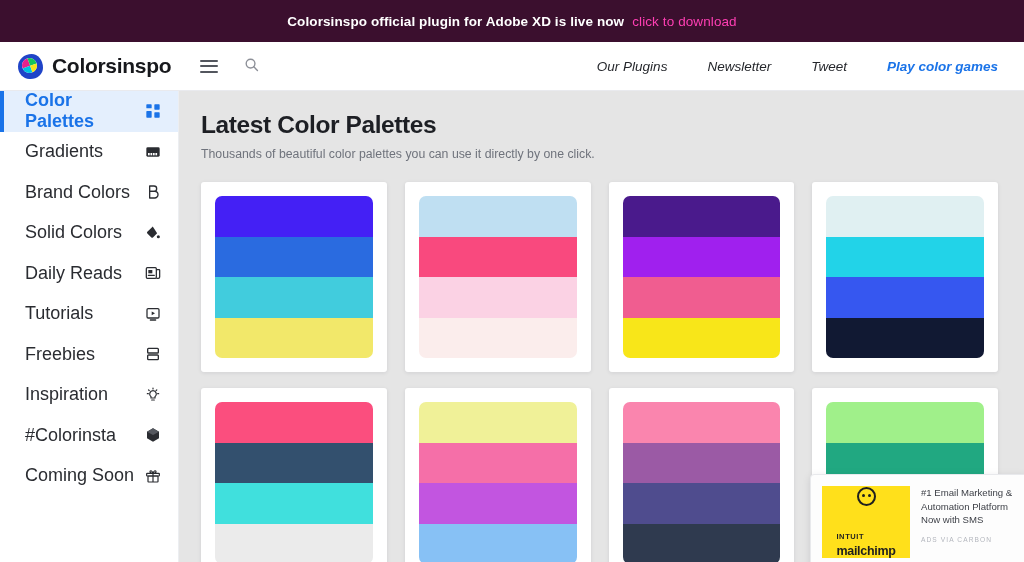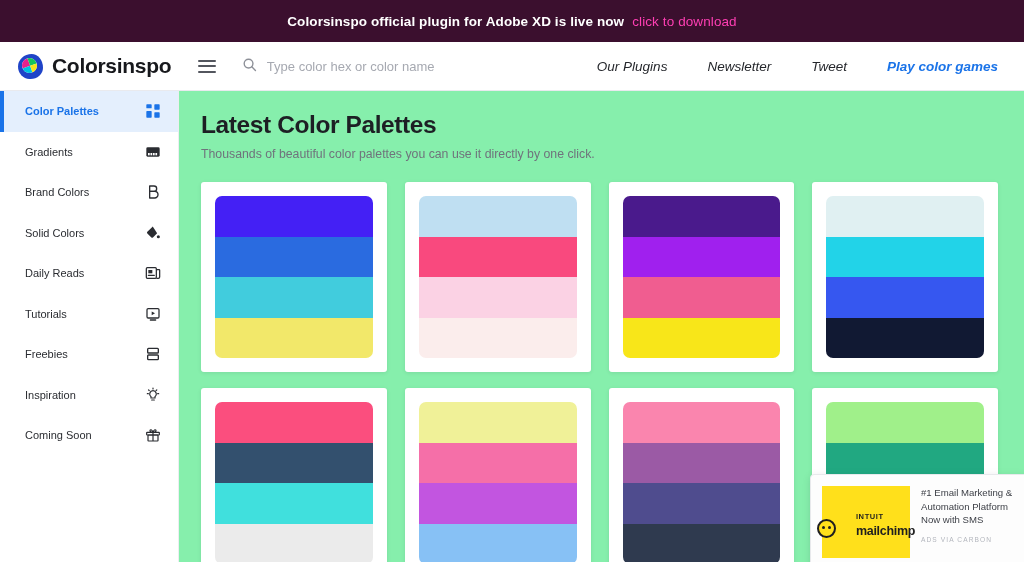--- a/index.html
+++ b/index.html
@@ -121,21 +121,21 @@
   }
   .side-item {
     position: relative;
     height: 40.5px;
     display: flex;
     align-items: center;
     padding: 0 16px 0 25px;
     cursor: pointer;
   }
   .side-item .side-label {
-    font-size: 11px;
+    font-size: 18px;
     color: #2a2c31;
     font-weight: 400;
     flex: 1;
   }
   .side-item .side-icon {
     width: 18px; height: 18px;
     display: flex; align-items: center; justify-content: center;
     color: #2a2c31;
   }
   .side-item.active { background: #e4effd; }
@@ -144,21 +144,21 @@
     position: absolute; left: 0; top: 0; bottom: 0;
     width: 4px; background: #1a73e8;
   }
   .side-item.active .side-label { color: #1a73e8; font-weight: 700; }
   .side-item.active .side-icon { color: #1a73e8; }
   .side-item svg { display: block; }
 
   
   .main {
     flex: 1;
-    background: #86efac;
+    background: #e5e5e5;
     padding: 20px 26px 0 22px;
     position: relative;
     overflow: hidden;
   }
   .page-title {
     font-size: 24.5px;
     font-weight: 700;
     color: #1d1f24;
     letter-spacing: -0.4px;
   }
@@ -207,21 +207,21 @@
   .ad-image {
     width: 88px; height: 72px;
     flex: 0 0 88px;
     background: #ffe01b;
     display: flex;
     flex-direction: column;
     align-items: center;
     justify-content: center;
     gap: 1px;
   }
-  .ad-chimp { display: flex; align-items: flex-end; gap: 20px; }
+  .ad-chimp { display: flex; align-items: center; gap: 20px; flex-direction: column; }
   .ad-chimp-face {
     width: 19px; height: 19px; border-radius: 50%;
     background: #ffe01b;
     border: 2.2px solid #1f1f1f;
     position: relative;
   }
   .ad-chimp-face::before,
   .ad-chimp-face::after {
     content:""; position:absolute; width:3px; height:3px; border-radius:50%;
     background:#1f1f1f; top:5px;
@@ -274,21 +274,20 @@
       <span></span>
   </div>
 
   <div class="search-wrap">
     <span>
       <svg width="15" height="15" viewBox="0 0 24 24" fill="none" stroke="#8d9098" stroke-width="2.2">
         <circle cx="10.5" cy="10.5" r="7"></circle>
         <line x1="15.7" y1="15.7" x2="21.5" y2="21.5" stroke-linecap="round"></line>
       </svg>
     </span>
-    <input class="search-input" type="text" placeholder="Type color hex or color name" style="">
   </div>
 
   <div class="nav">
     <a>Our Plugins</a>
     <a>Newsletter</a>
     <a>Tweet</a>
     <a class="accent">Play color games</a>
   </div>
 </div>
 
@@ -383,20 +382,29 @@
           <line x1="10" y1="19.5" x2="14" y2="19.5"></line>
           <line x1="12" y1="1.5" x2="12" y2="3"></line>
           <line x1="3.5" y1="10" x2="5" y2="10"></line>
           <line x1="19" y1="10" x2="20.5" y2="10"></line>
           <line x1="5.3" y1="4.3" x2="6.3" y2="5.3"></line>
           <line x1="17.7" y1="4.3" x2="16.7" y2="5.3"></line>
         </svg>
       </span>
     </div>
 
+    <div class="side-item">
+      <span class="side-label">#Colorinsta</span>
+      <span class="side-icon">
+        <svg width="16" height="16" viewBox="0 0 24 24" fill="currentColor">
+          <path d="M12 2 21 7v10l-9 5-9-5V7z"></path>
+          <path d="M12 2 21 7l-9 5L3 7z" fill="#55585f"></path>
+        </svg>
+      </span>
+    </div>
 
     <div class="side-item">
       <span class="side-label">Coming Soon</span>
       <span class="side-icon">
         <svg width="16" height="16" viewBox="0 0 24 24" fill="none" stroke="currentColor" stroke-width="1.8">
           <rect x="2.5" y="8" width="19" height="4" rx="0.8"></rect>
           <rect x="4.5" y="12" width="15" height="9" rx="0.8"></rect>
           <line x1="12" y1="8" x2="12" y2="21"></line>
           <path d="M12 8C10 8 7.5 7.6 7.5 5.6S10.5 3 12 8z"></path>
           <path d="M12 8c2 0 4.5-.4 4.5-2.4S13.5 3 12 8z"></path>

